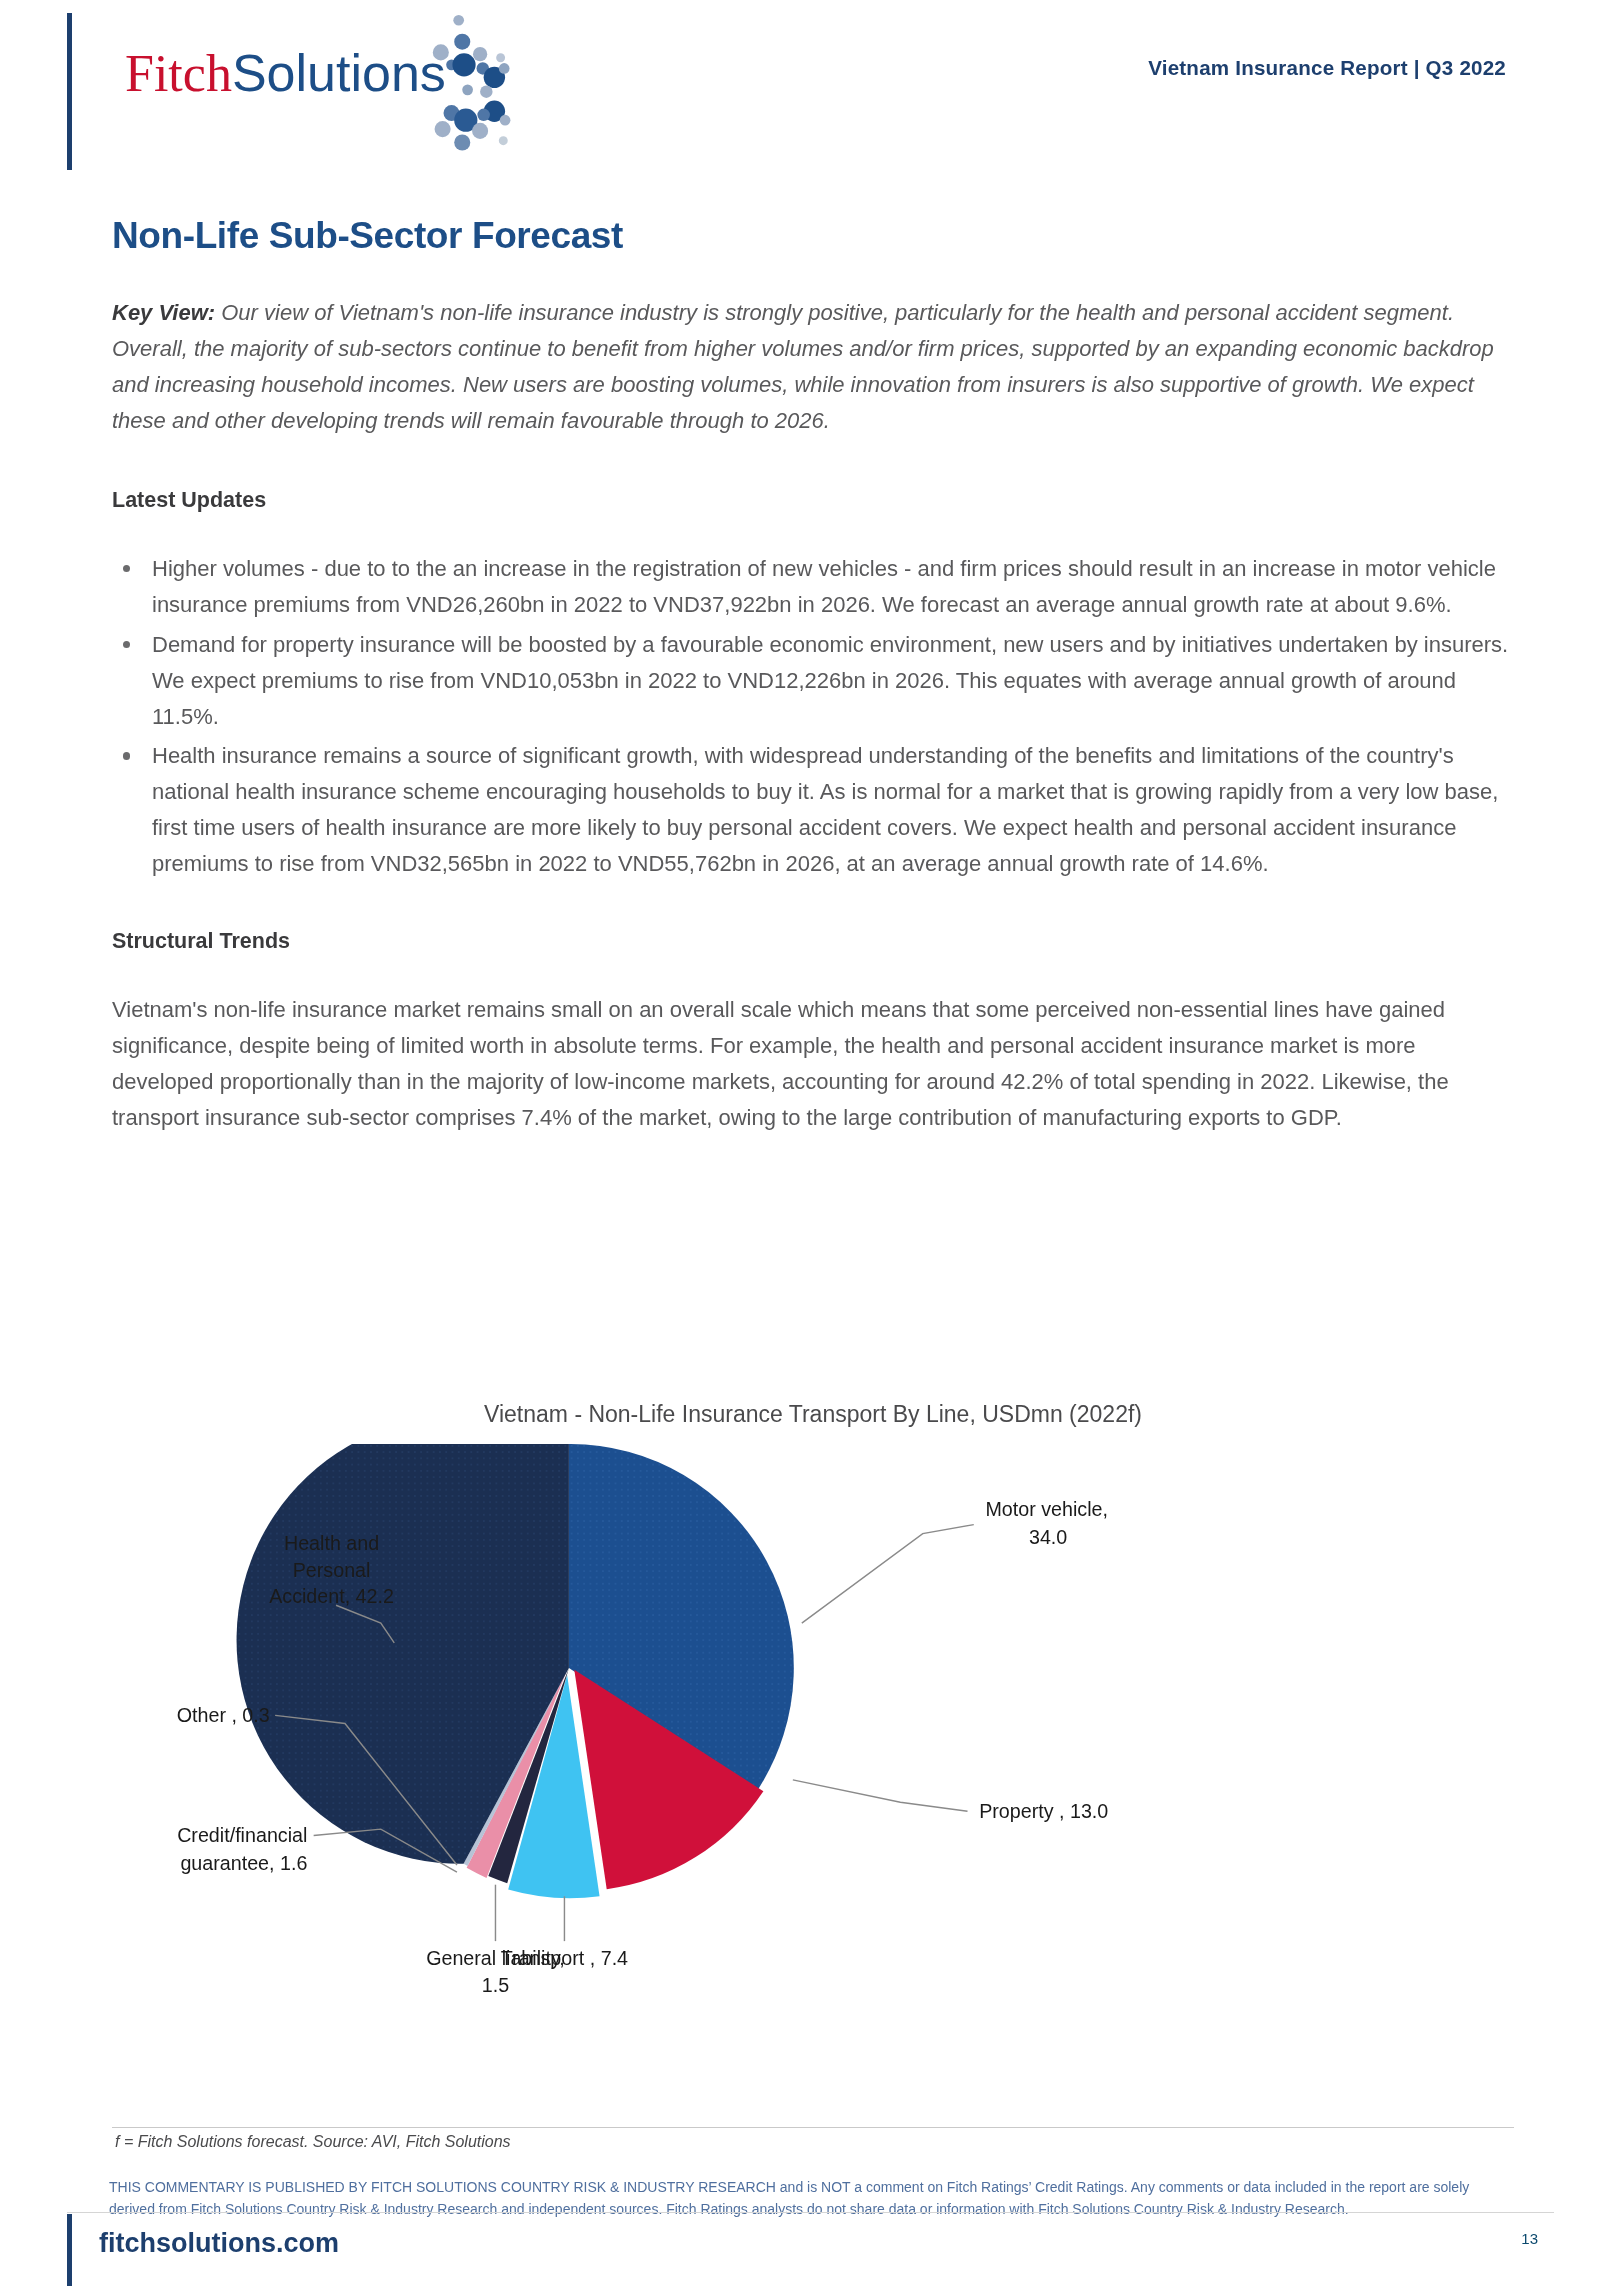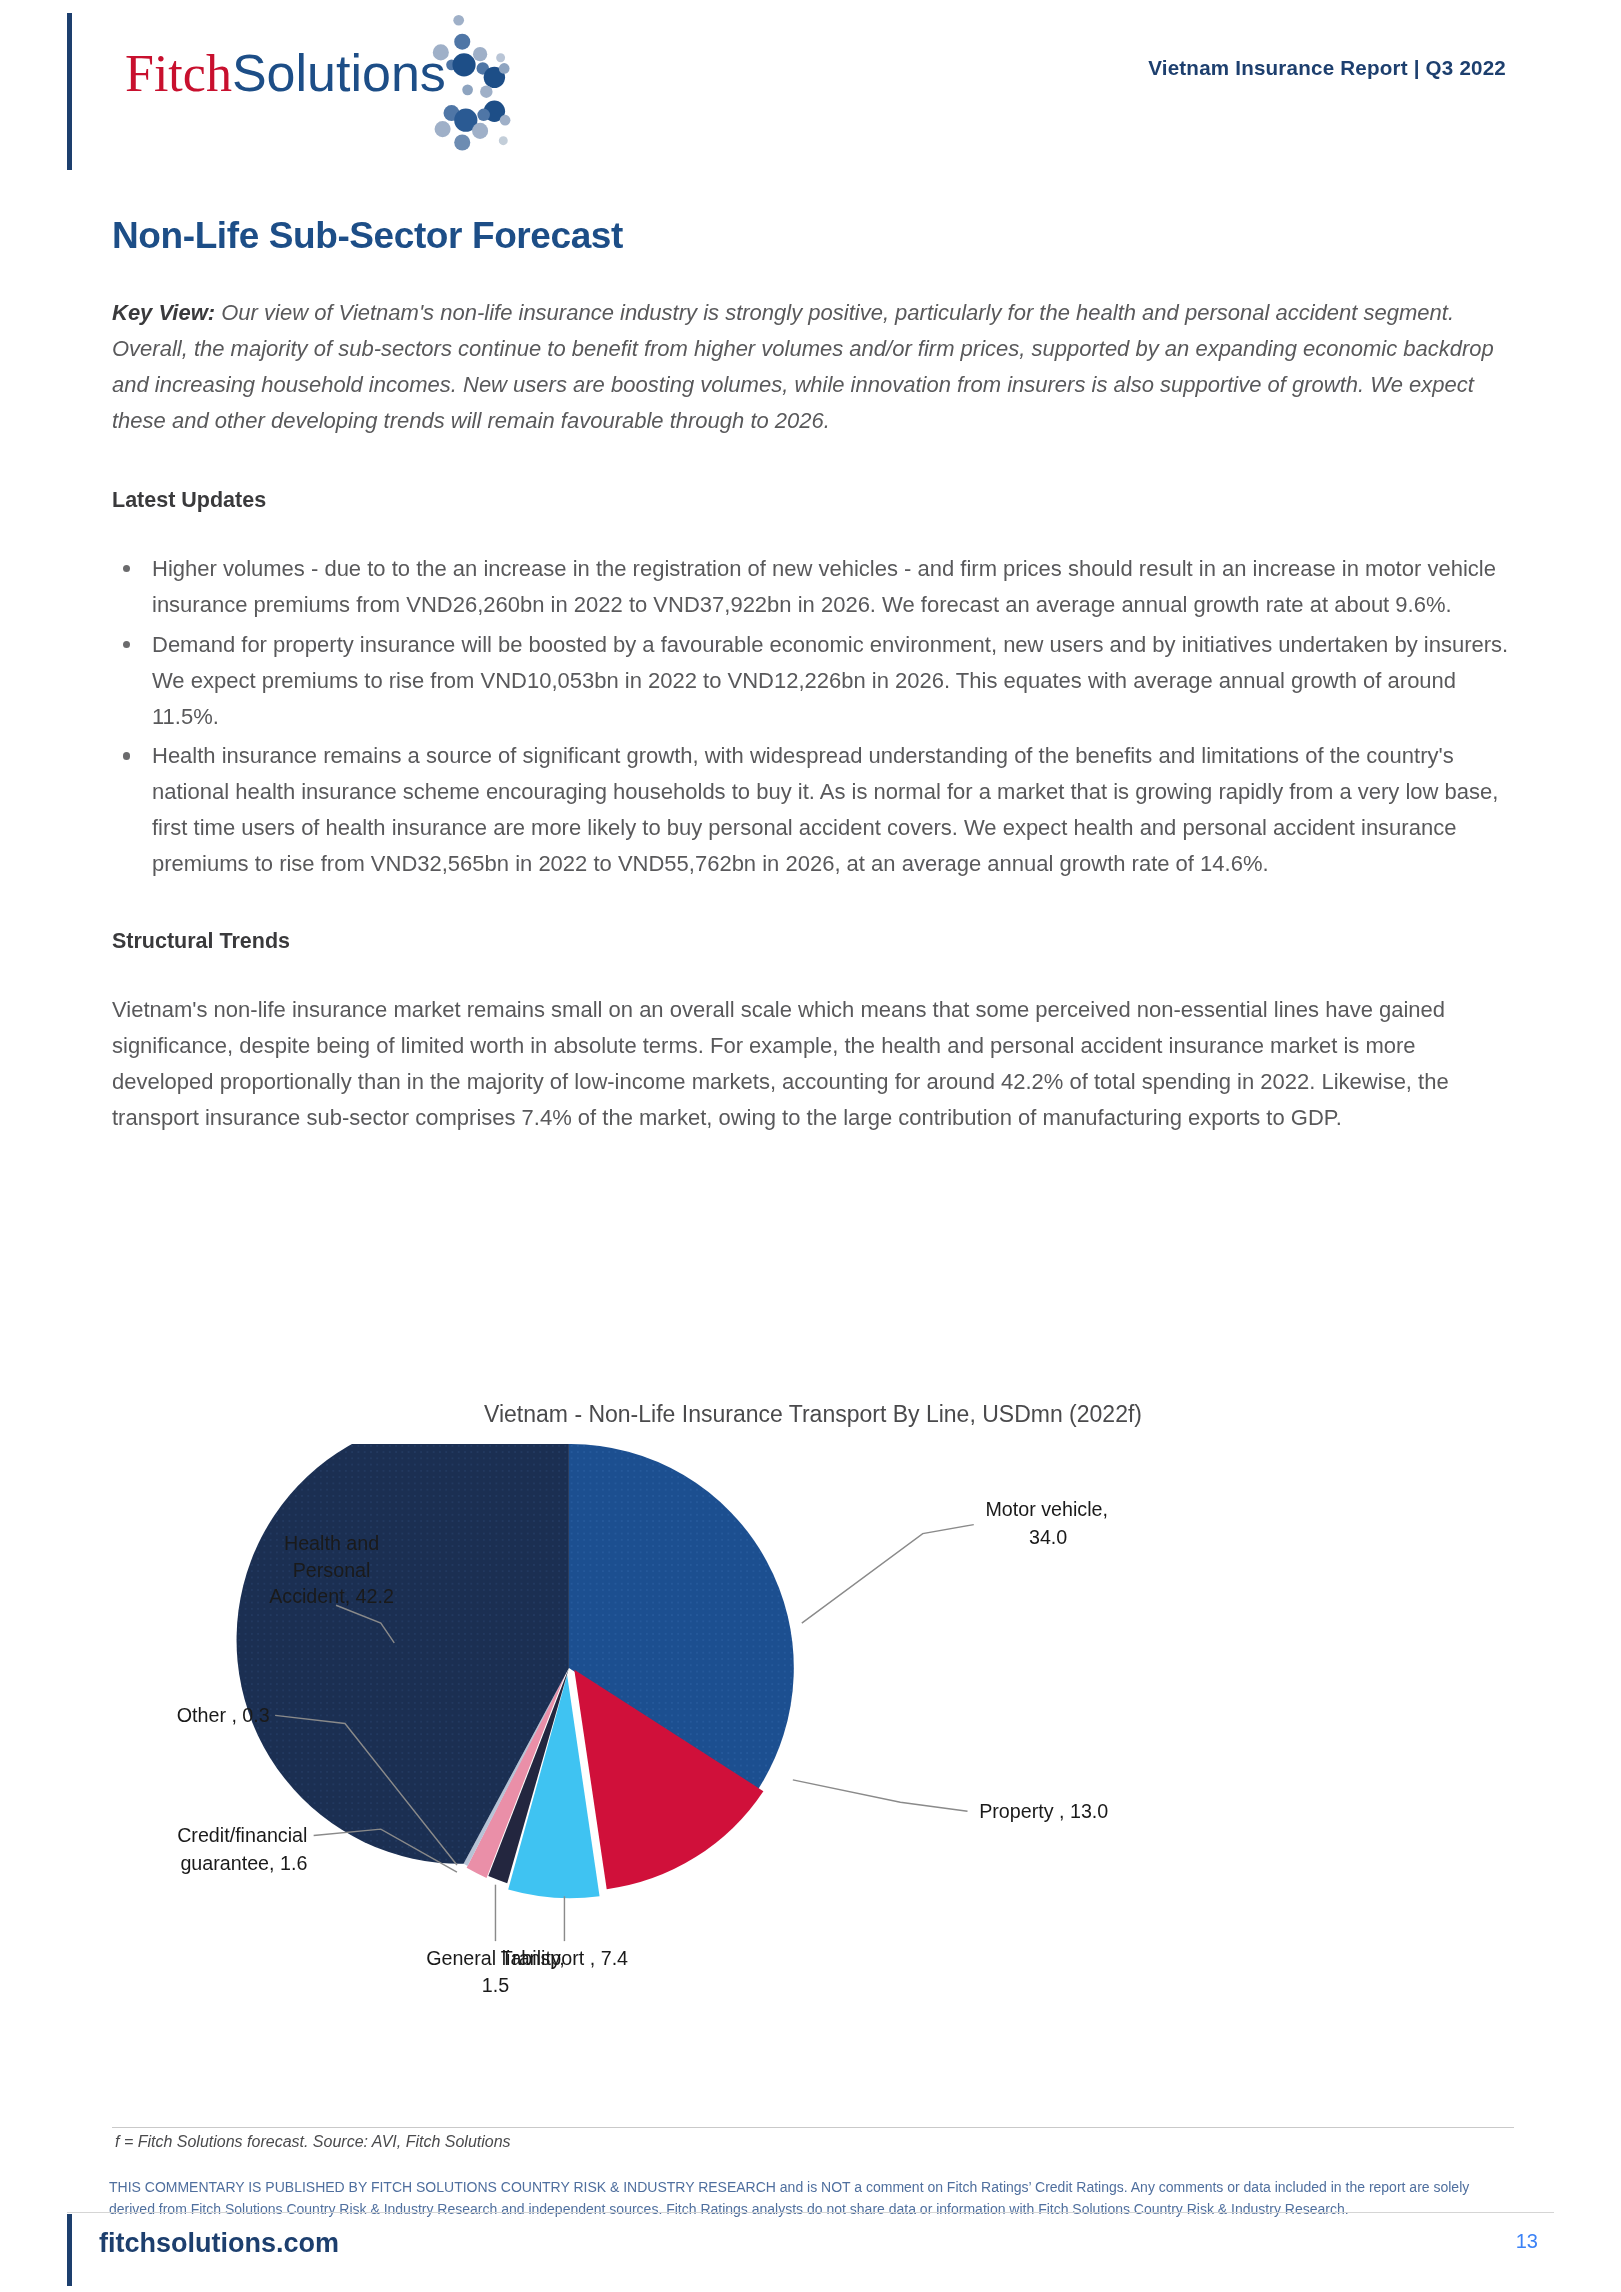--- a/index.html
+++ b/index.html
@@ -75,21 +75,21 @@
   .disclaimer{
     position:absolute;left:109px;top:2176px;width:1406px;
     font-size:14px;line-height:22.4px;color:#4f6f9e;
   }
   .footer-rule{position:absolute;left:67px;top:2212px;width:1487px;height:0.9px;background:#d5d5d5;}
   .footer-bar{position:absolute;left:67px;top:2214px;width:5.4px;height:72px;background:#1d3f6e;}
   .footer-brand{
     position:absolute;left:99px;top:2228px;font-size:27px;font-weight:bold;color:#1d3f6e;
   }
   .page-number{
-    position:absolute;right:115px;top:2230px;font-size:20px;color:#3b82f6;
+    position:absolute;right:115px;top:2230px;font-size:15px;color:#0c4a6e;
   }
 </style>
 </head>
 <body>
 
 <div class="page">
 
   <div class="header">
     <div class="header-rule"></div>
 

